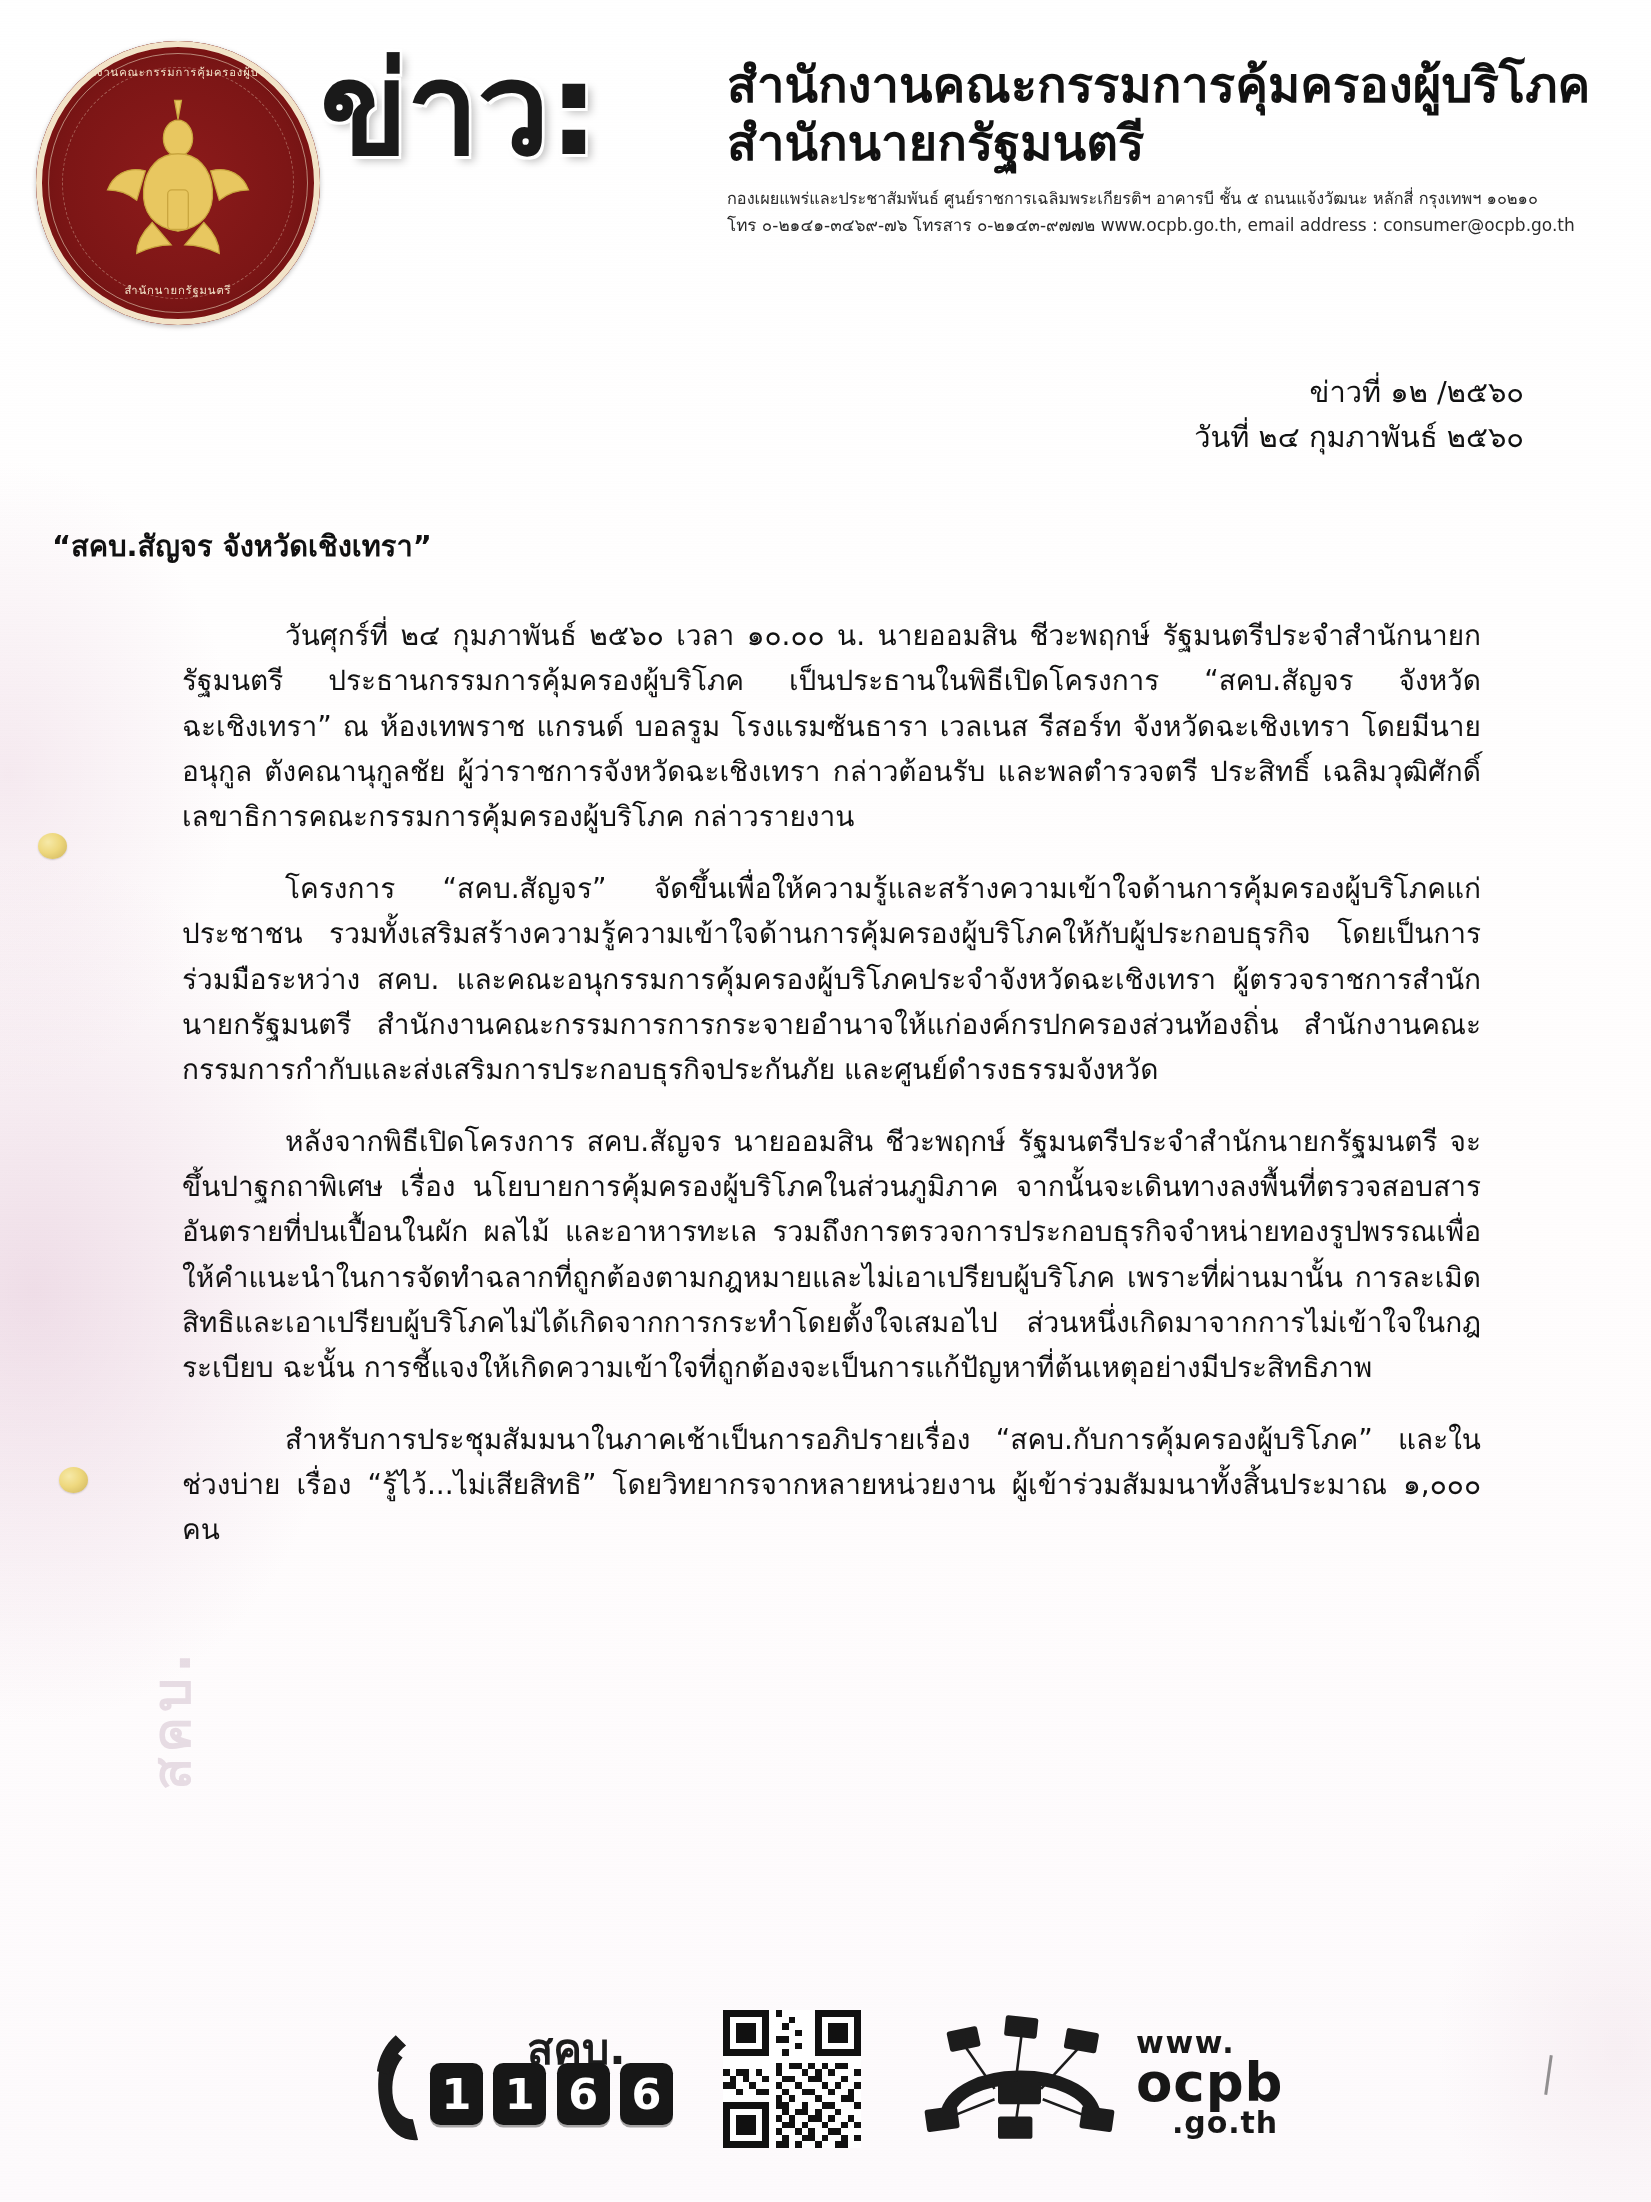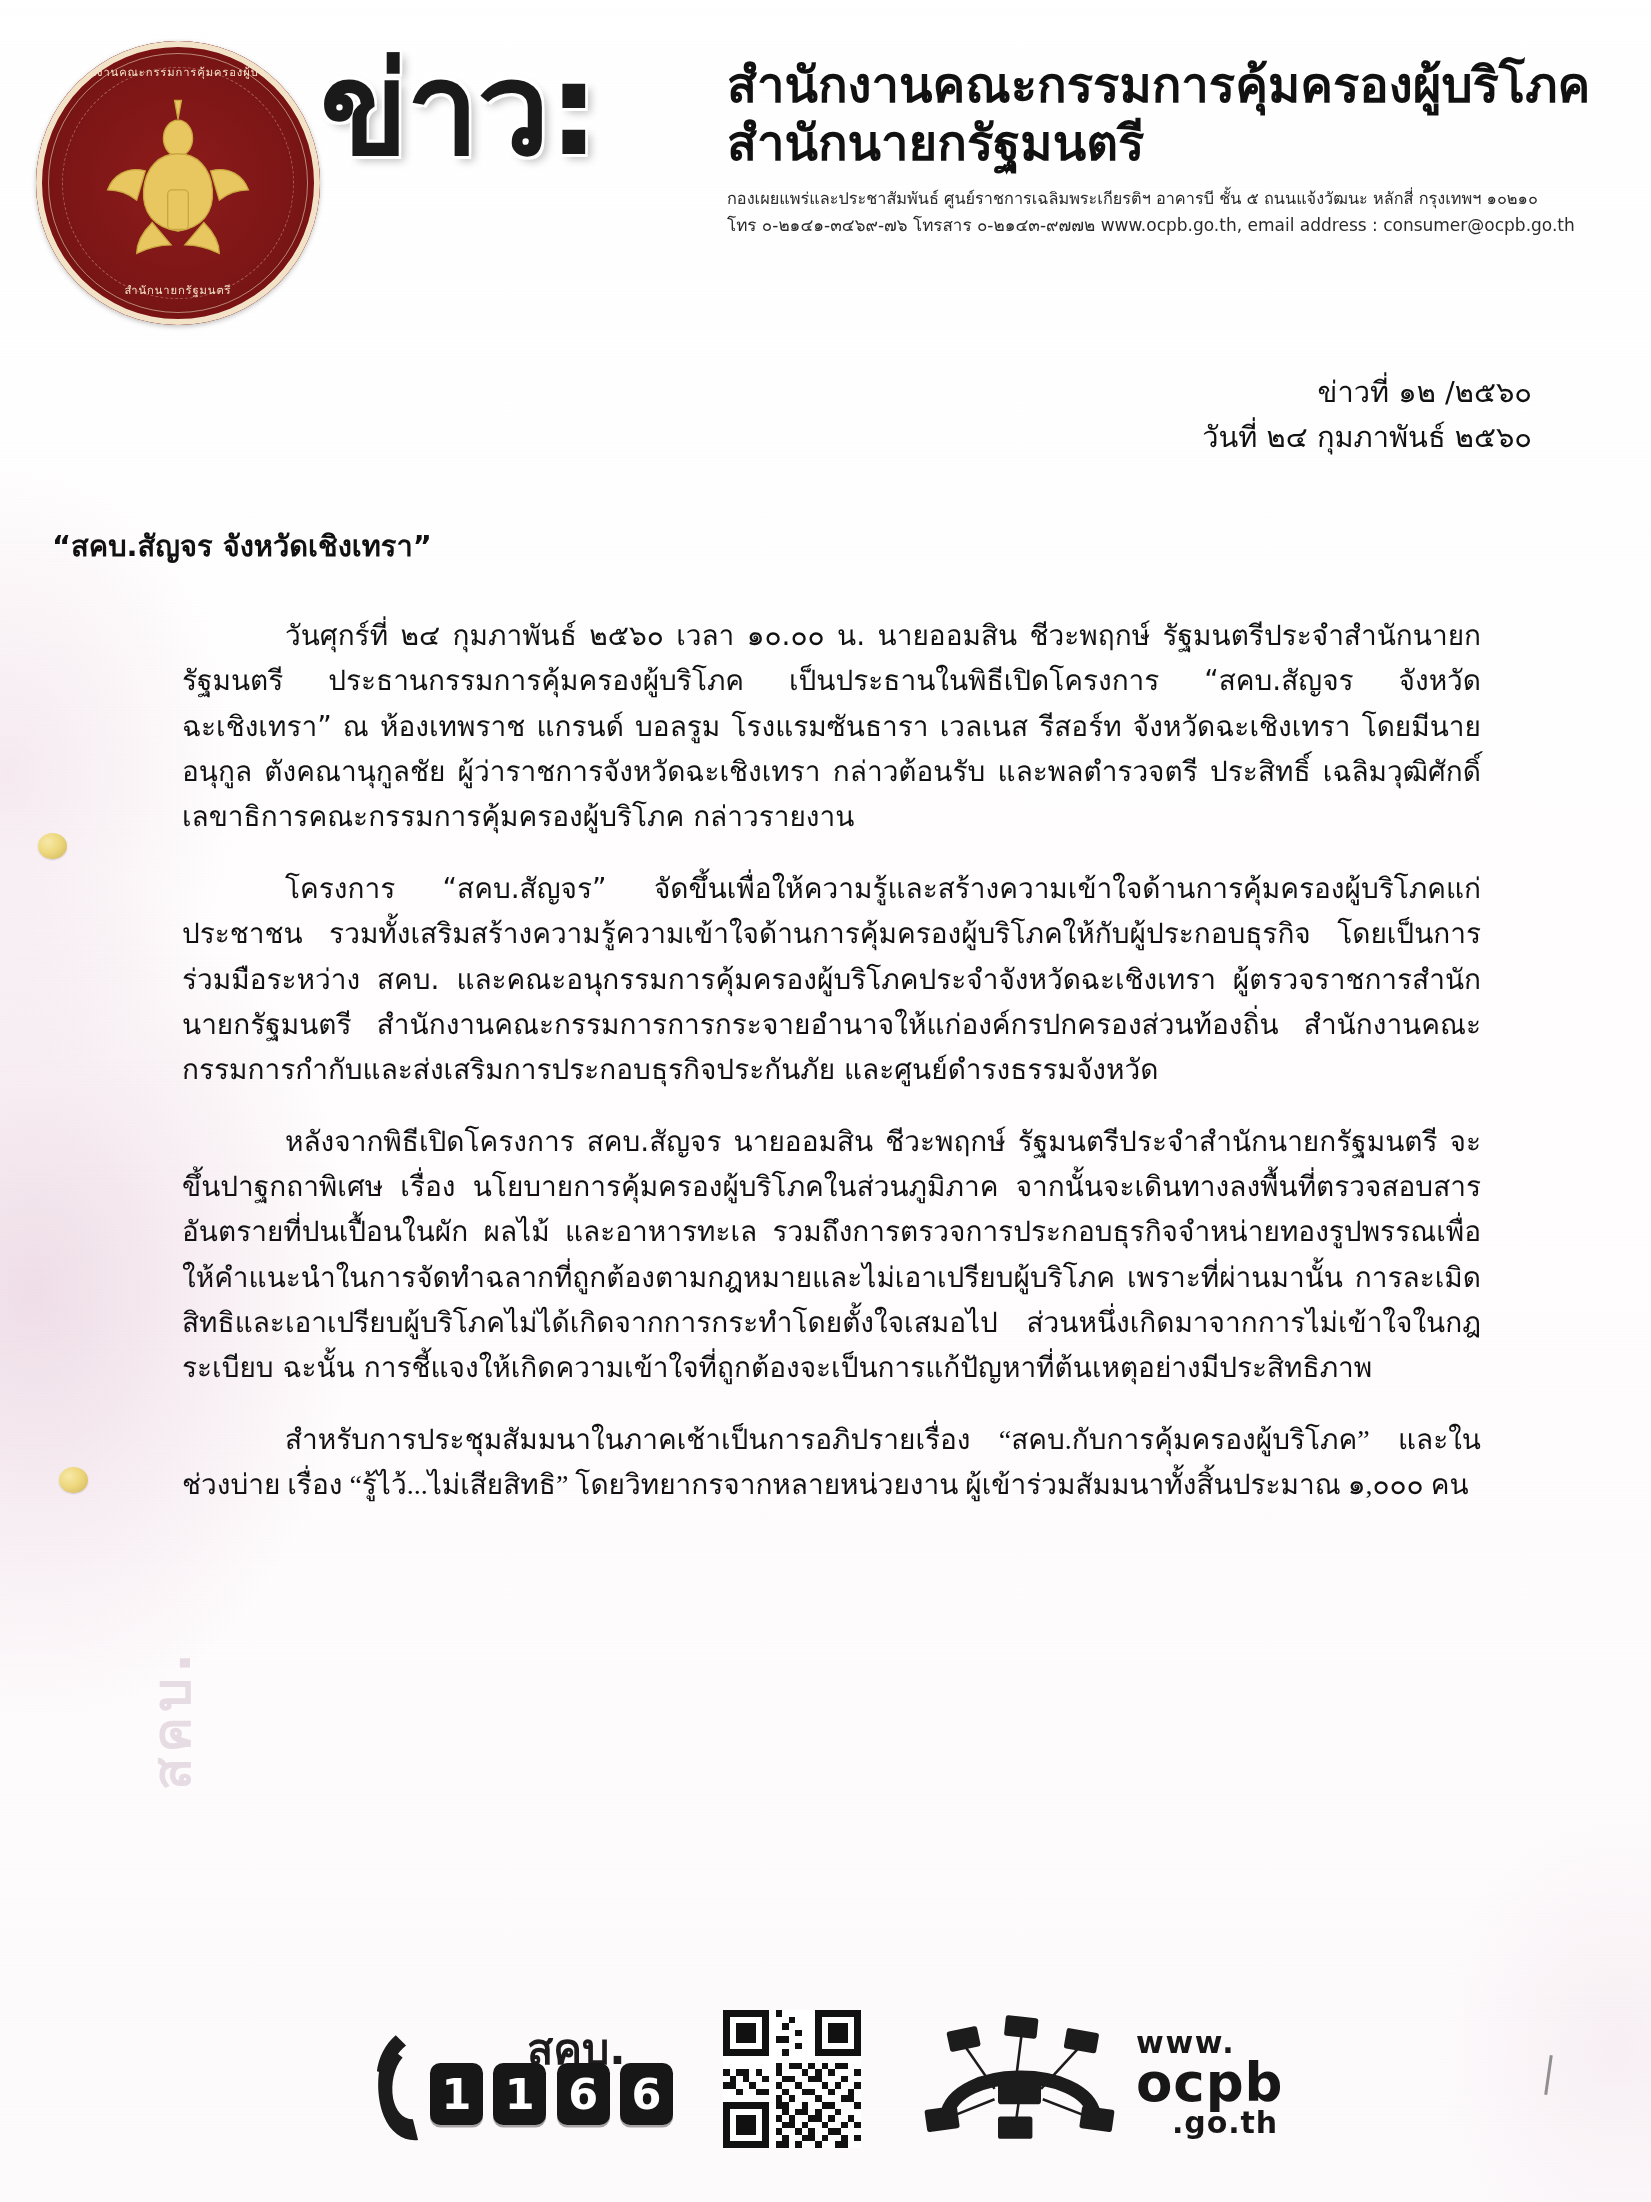--- a/index.html
+++ b/index.html
@@ -149,21 +149,21 @@
   .org-sub2 {
     font-size: 17px;
     color: #2a2a2a;
     line-height: 1.55;
     white-space: nowrap;
   }
 
   
   .docnum {
     position: absolute;
-    right: 120px;
+    right: 128px;
     top: 370px;
     text-align: right;
     font-size: 29px;
     color: #111;
     line-height: 1.55;
   }
 
   .title {
     position: absolute;
     left: 0; right: 0;
@@ -183,21 +183,21 @@
     font-size: 28px;
     line-height: 1.62;
     color: #121212;
     text-align: justify;
     text-justify: inter-word;
   }
   .body p {
     margin: 0 0 26px 0;
     text-indent: 103px;
   }
-  .body p:last-child { margin-bottom: 0; font-family: Liberation Serif, serif; }
+  .body p:last-child { margin-bottom: 0; }
 
   
   .footer {
     position: absolute;
     left: 0;
     bottom: 20.6px;
     width: 1652px;
     height: 198px;
   }
   .phone-icon {

